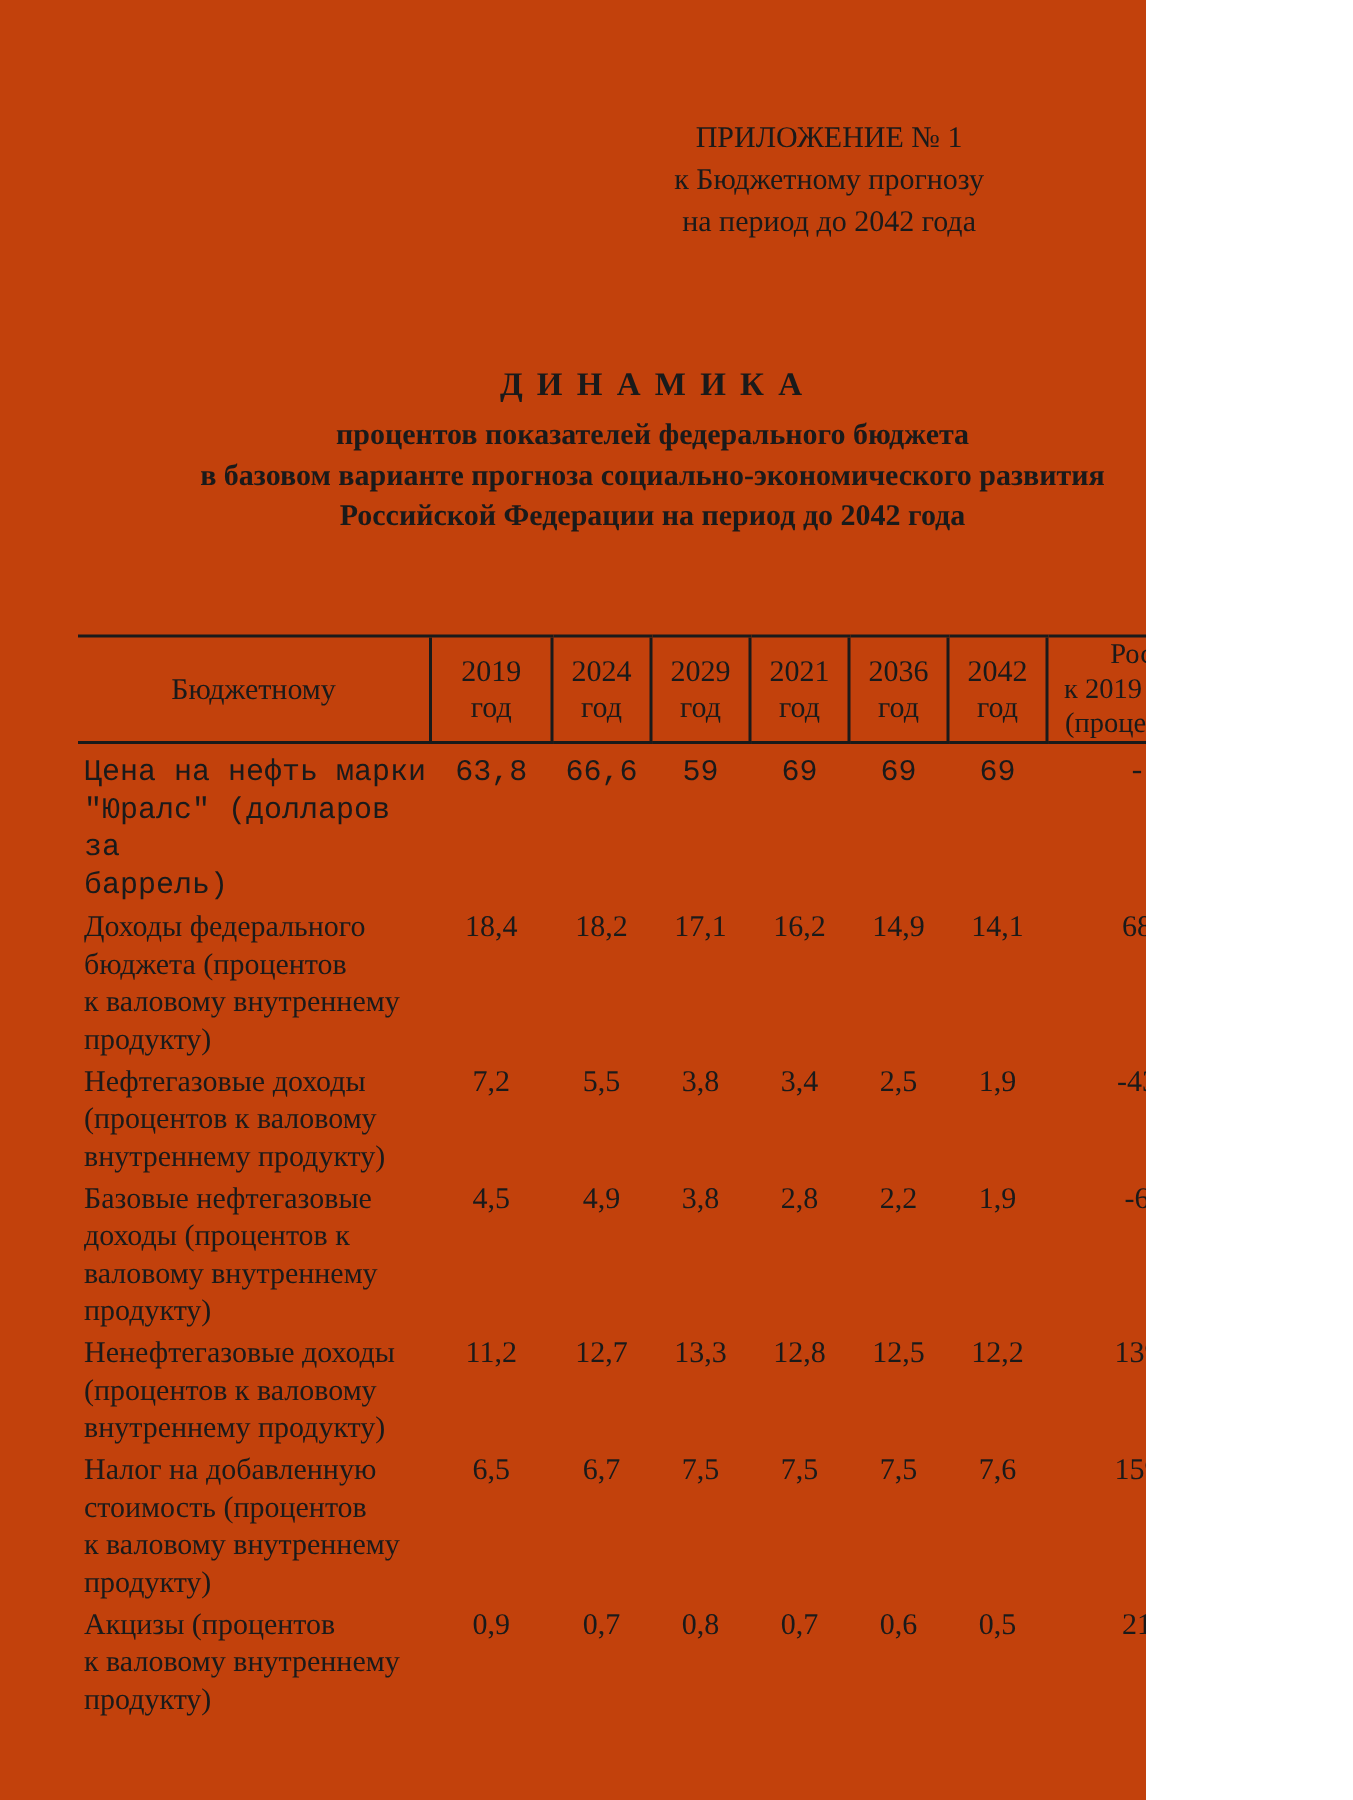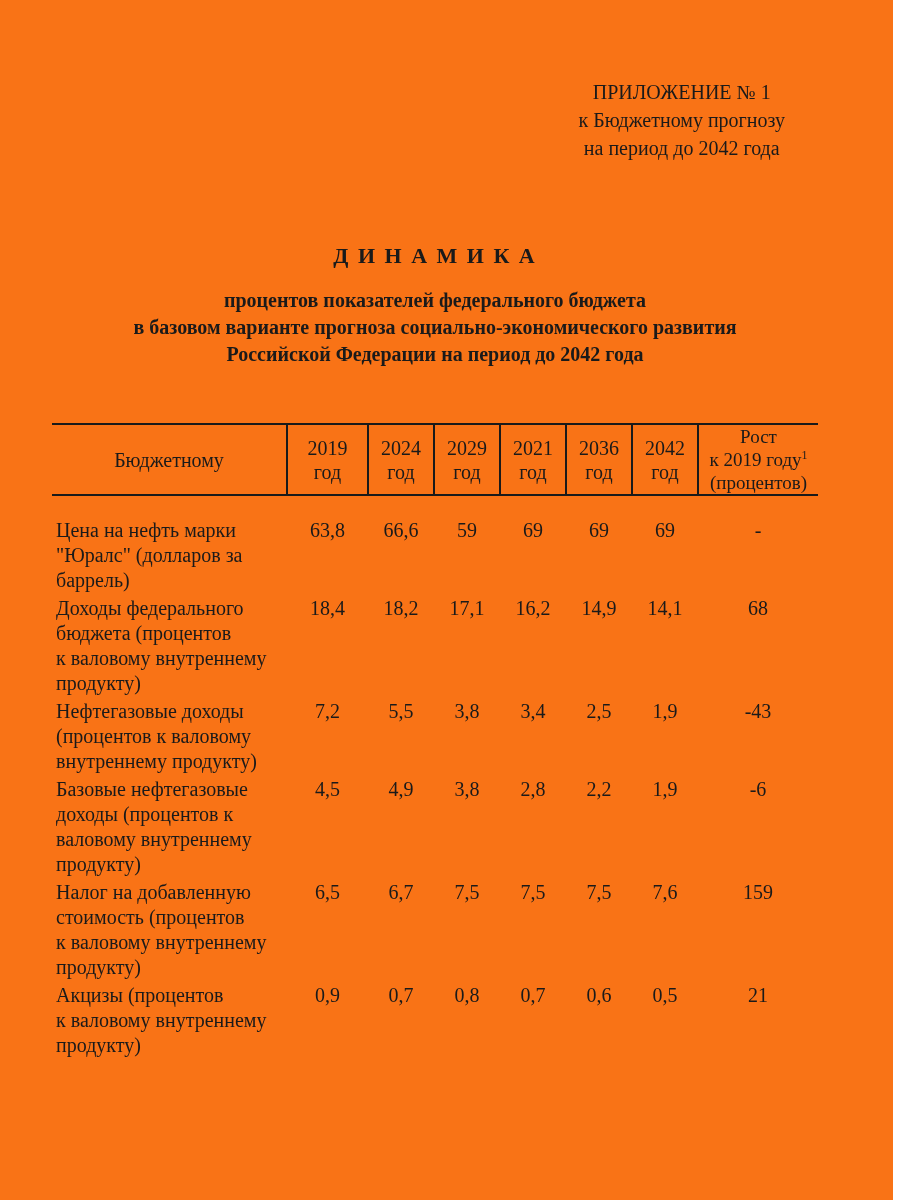--- a/index.html
+++ b/index.html
@@ -1,21 +1,21 @@
 <!DOCTYPE html>
 <html lang="ru"><head>
 <meta charset="utf-8">
 <style>
   html, body { margin: 0; padding: 0; }
   body { background: #ffffff; }
   .page {
     position: relative;
-    width: 893px;
+    width: 764px;
     height: 1200px;
-    background: #f97316;
+    background: #c2410c;
     color: #1a1a1a;
     font-family: "Liberation Serif", "DejaVu Serif", serif;
     overflow: hidden;
   }
 
   
   .doc-header {
     position: absolute;
     top: 78px;
     right: 108px;
@@ -30,21 +30,21 @@
     position: absolute;
     top: 243px;
     left: 52px;
     width: 766px;
     text-align: center;
     font-weight: 700;
   }
   .title-main {
     font-size: 22px;
     letter-spacing: 2px;
-    margin-bottom: 18px;
+    margin-bottom: 8px;
   }
   .title-sub { font-size: 20px; line-height: 27px; }
 
   
   table.budget {
     position: absolute;
     left: 52px;
     top: 423px;
     width: 766px;
     border-collapse: collapse;
@@ -68,21 +68,21 @@
     vertical-align: top;
     text-align: center;
     line-height: 25px;
     padding: 3px 2px 0 2px;
   }
   tbody td.c-label {
     text-align: left;
     white-space: pre-line;
     padding-left: 4px;
   }
-  tbody tr.first td { padding-top: 22px; }
+  tbody tr.first td { padding-top: 7px; font-family: Liberation Mono, monospace; }
 
   
   tbody tr.hl td:not(.c-growth) {
     border-top: 4px solid #e03a2b;
     border-bottom: 4px solid #e03a2b;
     padding-top: 5px;
     padding-bottom: 5px;
   }
   tbody tr.hl td.c-label { border-left: 4px solid #e03a2b; }
   tbody tr.hl td.last-val { border-right: 4px solid #e03a2b; }
@@ -198,20 +198,32 @@
 продукту)</td>
         <td class="c-val">4,5</td>
         <td class="c-val">4,9</td>
         <td class="c-val">3,8</td>
         <td class="c-val">2,8</td>
         <td class="c-val">2,2</td>
         <td class="c-val">1,9</td>
         <td class="c-growth">-6</td>
       </tr>
       <tr>
+        <td class="c-label">Ненефтегазовые доходы
+(процентов к валовому
+внутреннему продукту)</td>
+        <td class="c-val">11,2</td>
+        <td class="c-val">12,7</td>
+        <td class="c-val">13,3</td>
+        <td class="c-val">12,8</td>
+        <td class="c-val">12,5</td>
+        <td class="c-val">12,2</td>
+        <td class="c-growth">139</td>
+      </tr>
+      <tr>
         <td class="c-label">Налог на добавленную
 стоимость (процентов
 к валовому внутреннему
 продукту)</td>
         <td class="c-val">6,5</td>
         <td class="c-val">6,7</td>
         <td class="c-val">7,5</td>
         <td class="c-val">7,5</td>
         <td class="c-val">7,5</td>
         <td class="c-val">7,6</td>

